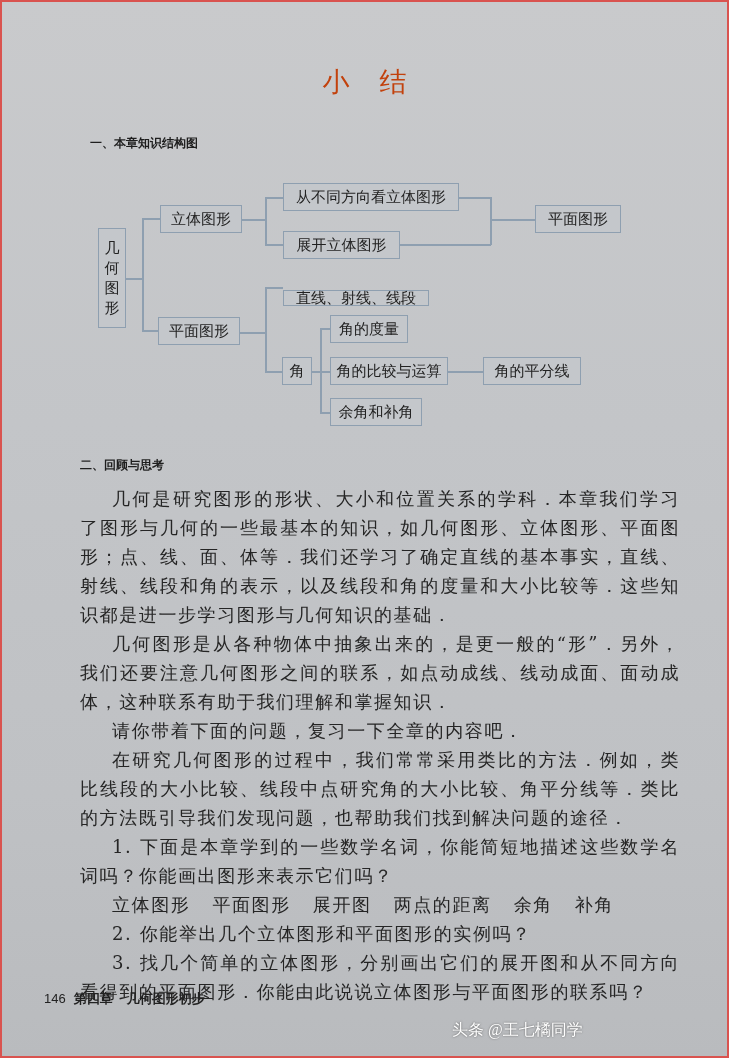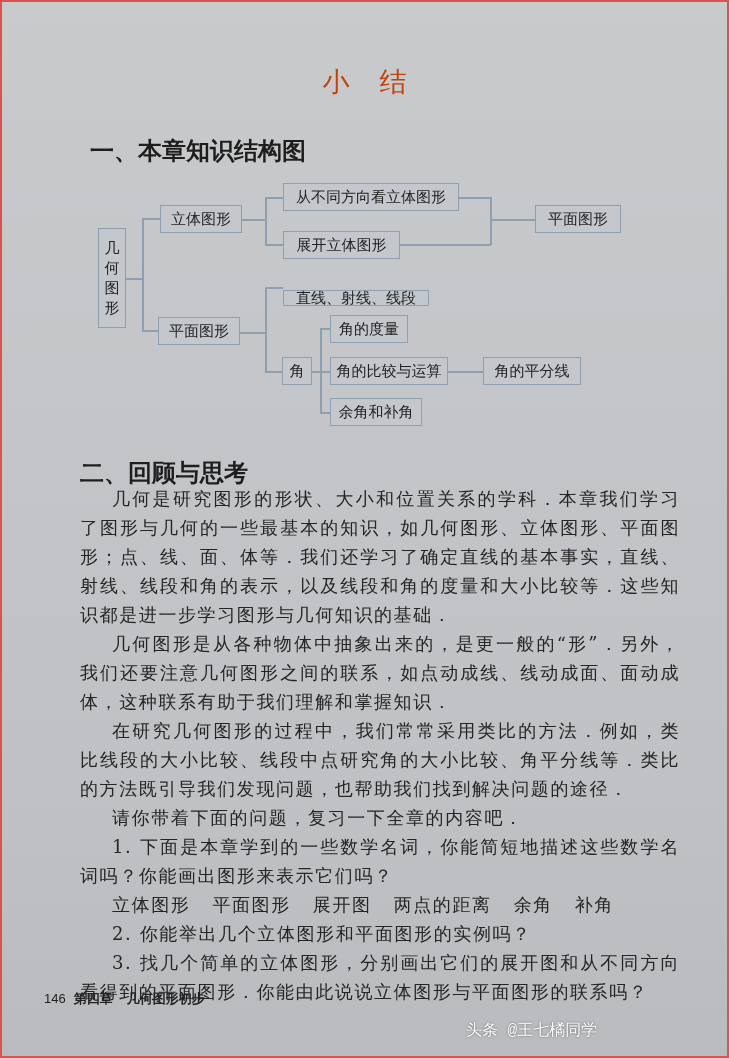--- a/index.html
+++ b/index.html
@@ -9,21 +9,21 @@
     border:2px solid #d9534f; box-sizing:border-box;
     font-family: "DejaVu Serif", "Liberation Serif", serif;
     color:#222;
   }
   .title {
     position:absolute; top:62px; left:0; width:100%; text-align:center;
     font-size:27px; letter-spacing:30px; color:#c2410c; padding-left:30px; box-sizing:border-box;
   }
   .sec-head {
     position:absolute; font-family: Liberation Sans, sans-serif; font-weight:bold;
-    font-size:24px; color:#1e1e1e;
+    font-size:12px; color:#1e1e1e;
   }
   .box {
     position:absolute; border:1.5px solid #8e9fb0; background:#c4c7cb;
     font-size:15px; color:#222; display:flex; align-items:center; justify-content:center;
     box-sizing:border-box; white-space:nowrap;
   }
   .line { position:absolute; background:#8e9fb0; }
   .para {
     position:absolute; left:78px; width:600px; font-size:18px; line-height:29px;
     letter-spacing:1.6px; color:#252525; text-align:justify;
@@ -31,21 +31,21 @@
   .para p { margin:0; text-indent:32px; }
   .terms span { margin-right:22px; }
   .footer {
     position:absolute; top:988px; left:42px; font-size:13px; color:#222;
     font-family: Liberation Sans, sans-serif;
   }
   .footer .chapter { margin-left:8px; font-weight:bold; }
   .footer .ctitle { margin-left:14px; font-weight:bold; }
   .watermark {
     position:absolute; top:1018px; left:450px; font-size:16px; color:#fff;
-    font-family: Liberation Mono, monospace; text-shadow:0 0 2px #555;margin-left:14px;
+    font-family: Liberation Serif, serif; text-shadow:0 0 2px #555;
   }
 </style>
 </head>
 <body>
 
 <div class="title">小结</div>
 
 <div class="sec-head" style="top:133px;left:88px;">一、本章知识结构图</div>
 
 <div>
@@ -93,22 +93,22 @@
   <div class="box" style="left:328px;top:396px;width:92px;height:28px;">余角和补角</div>
   <div class="line" style="left:446px;top:369px;width:35px;height:1.5px;"></div>
   <div class="box" style="left:481px;top:355px;width:98px;height:28px;">角的平分线</div>
 </div>
 
 <div class="sec-head" style="top:455px;left:78px;">二、回顾与思考</div>
 
 <div class="para" style="top:482px;">
   <p>几何是研究图形的形状、大小和位置关系的学科．本章我们学习了图形与几何的一些最基本的知识，如几何图形、立体图形、平面图形；点、线、面、体等．我们还学习了确定直线的基本事实，直线、射线、线段和角的表示，以及线段和角的度量和大小比较等．这些知识都是进一步学习图形与几何知识的基础．</p>
   <p>几何图形是从各种物体中抽象出来的，是更一般的“形”．另外，我们还要注意几何图形之间的联系，如点动成线、线动成面、面动成体，这种联系有助于我们理解和掌握知识．</p>
+  <p>请你带着下面的问题，复习一下全章的内容吧．</p>
   <p>在研究几何图形的过程中，我们常常采用类比的方法．例如，类比线段的大小比较、线段中点研究角的大小比较、角平分线等．类比的方法既引导我们发现问题，也帮助我们找到解决问题的途径．</p>
-  <p>请你带着下面的问题，复习一下全章的内容吧．</p>
   <p>1. 下面是本章学到的一些数学名词，你能简短地描述这些数学名词吗？你能画出图形来表示它们吗？</p>
   <p class="terms">
     <span>立体图形</span><span>平面图形</span><span>展开图</span><span>两点的距离</span><span>余角</span><span>补角</span>
   </p>
   <p>2. 你能举出几个立体图形和平面图形的实例吗？</p>
   <p>3. 找几个简单的立体图形，分别画出它们的展开图和从不同方向看得到的平面图形．你能由此说说立体图形与平面图形的联系吗？</p>
 </div>
 
 <div class="footer">
   <span>146</span><span class="chapter">第四章</span><span class="ctitle">几何图形初步</span>

